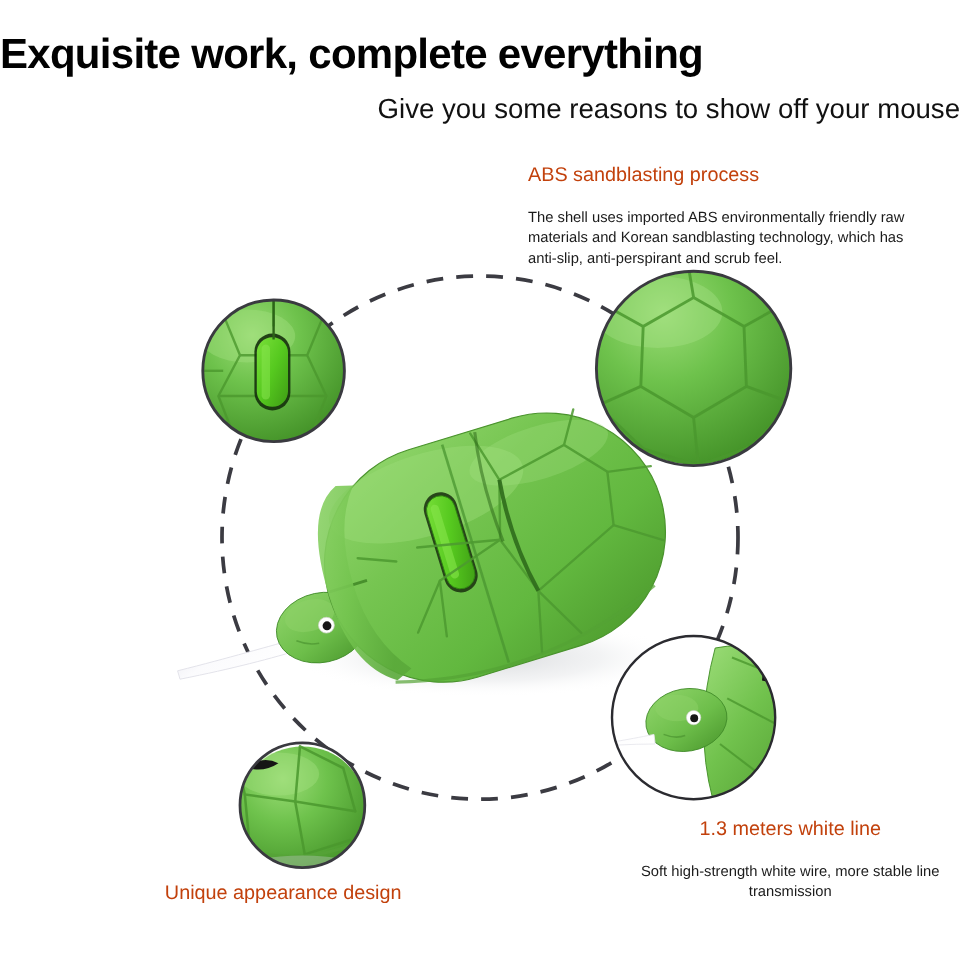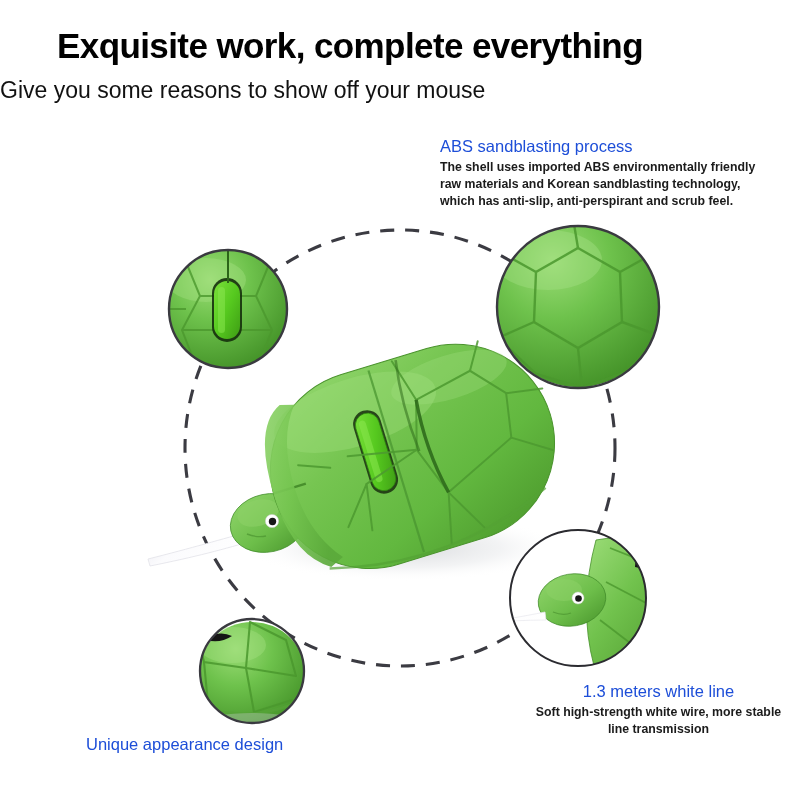--- a/index.html
+++ b/index.html
@@ -20,61 +20,60 @@
     height: 800px;
     background: #ffffff;
   }
 
   
   .headline {
     position: absolute;
     top: 28px;
     left: 0;
     width: 700px;
-    text-align: center;
+    text-align: left;
     font-size: 35px;
     font-weight: bold;
     letter-spacing: -0.6px;
     color: #010101;
     line-height: 1.05;
     white-space: nowrap;
   }
   .subhead {
     position: absolute;
     top: 78px;
     left: 0;
     width: 800px;
-    text-align: left;
+    text-align: right;
     font-size: 23px;
     font-weight: normal;
     color: #111111;
     line-height: 1.1;
     white-space: nowrap;
   }
 
   
   .ann-title {
     font-size: 16.5px;
-    color: #1d4ed8;
+    color: #c2410c;
     line-height: 1.25;
     white-space: nowrap;
   }
   .ann-body {
     font-size: 12.3px;
     color: #1b1b1b;
     line-height: 1.38;
-    margin-top: 2px;
-    font-weight: bold;
+    margin-top: 16px;
   }
   .ann { position: absolute; }
 
   #ann-abs      { left: 440px; top: 136px; width: 335px; }
   #ann-roller   { left: 128px; top: 195px; width: 240px; }
   #ann-cable    { left: 526px; top: 681px; width: 265px; text-align: center; }
-  #ann-design   { left: 86px;  top: 734px; width: 300px; }
+  #ann-design   { left: 86px;  top: 734px; width: 300px; text-align: center; }
 
   
   #stage {
     position: absolute;
     left: 0; top: 0;
     width: 800px; height: 800px;
   }
 </style>
 </head>
 <body>

